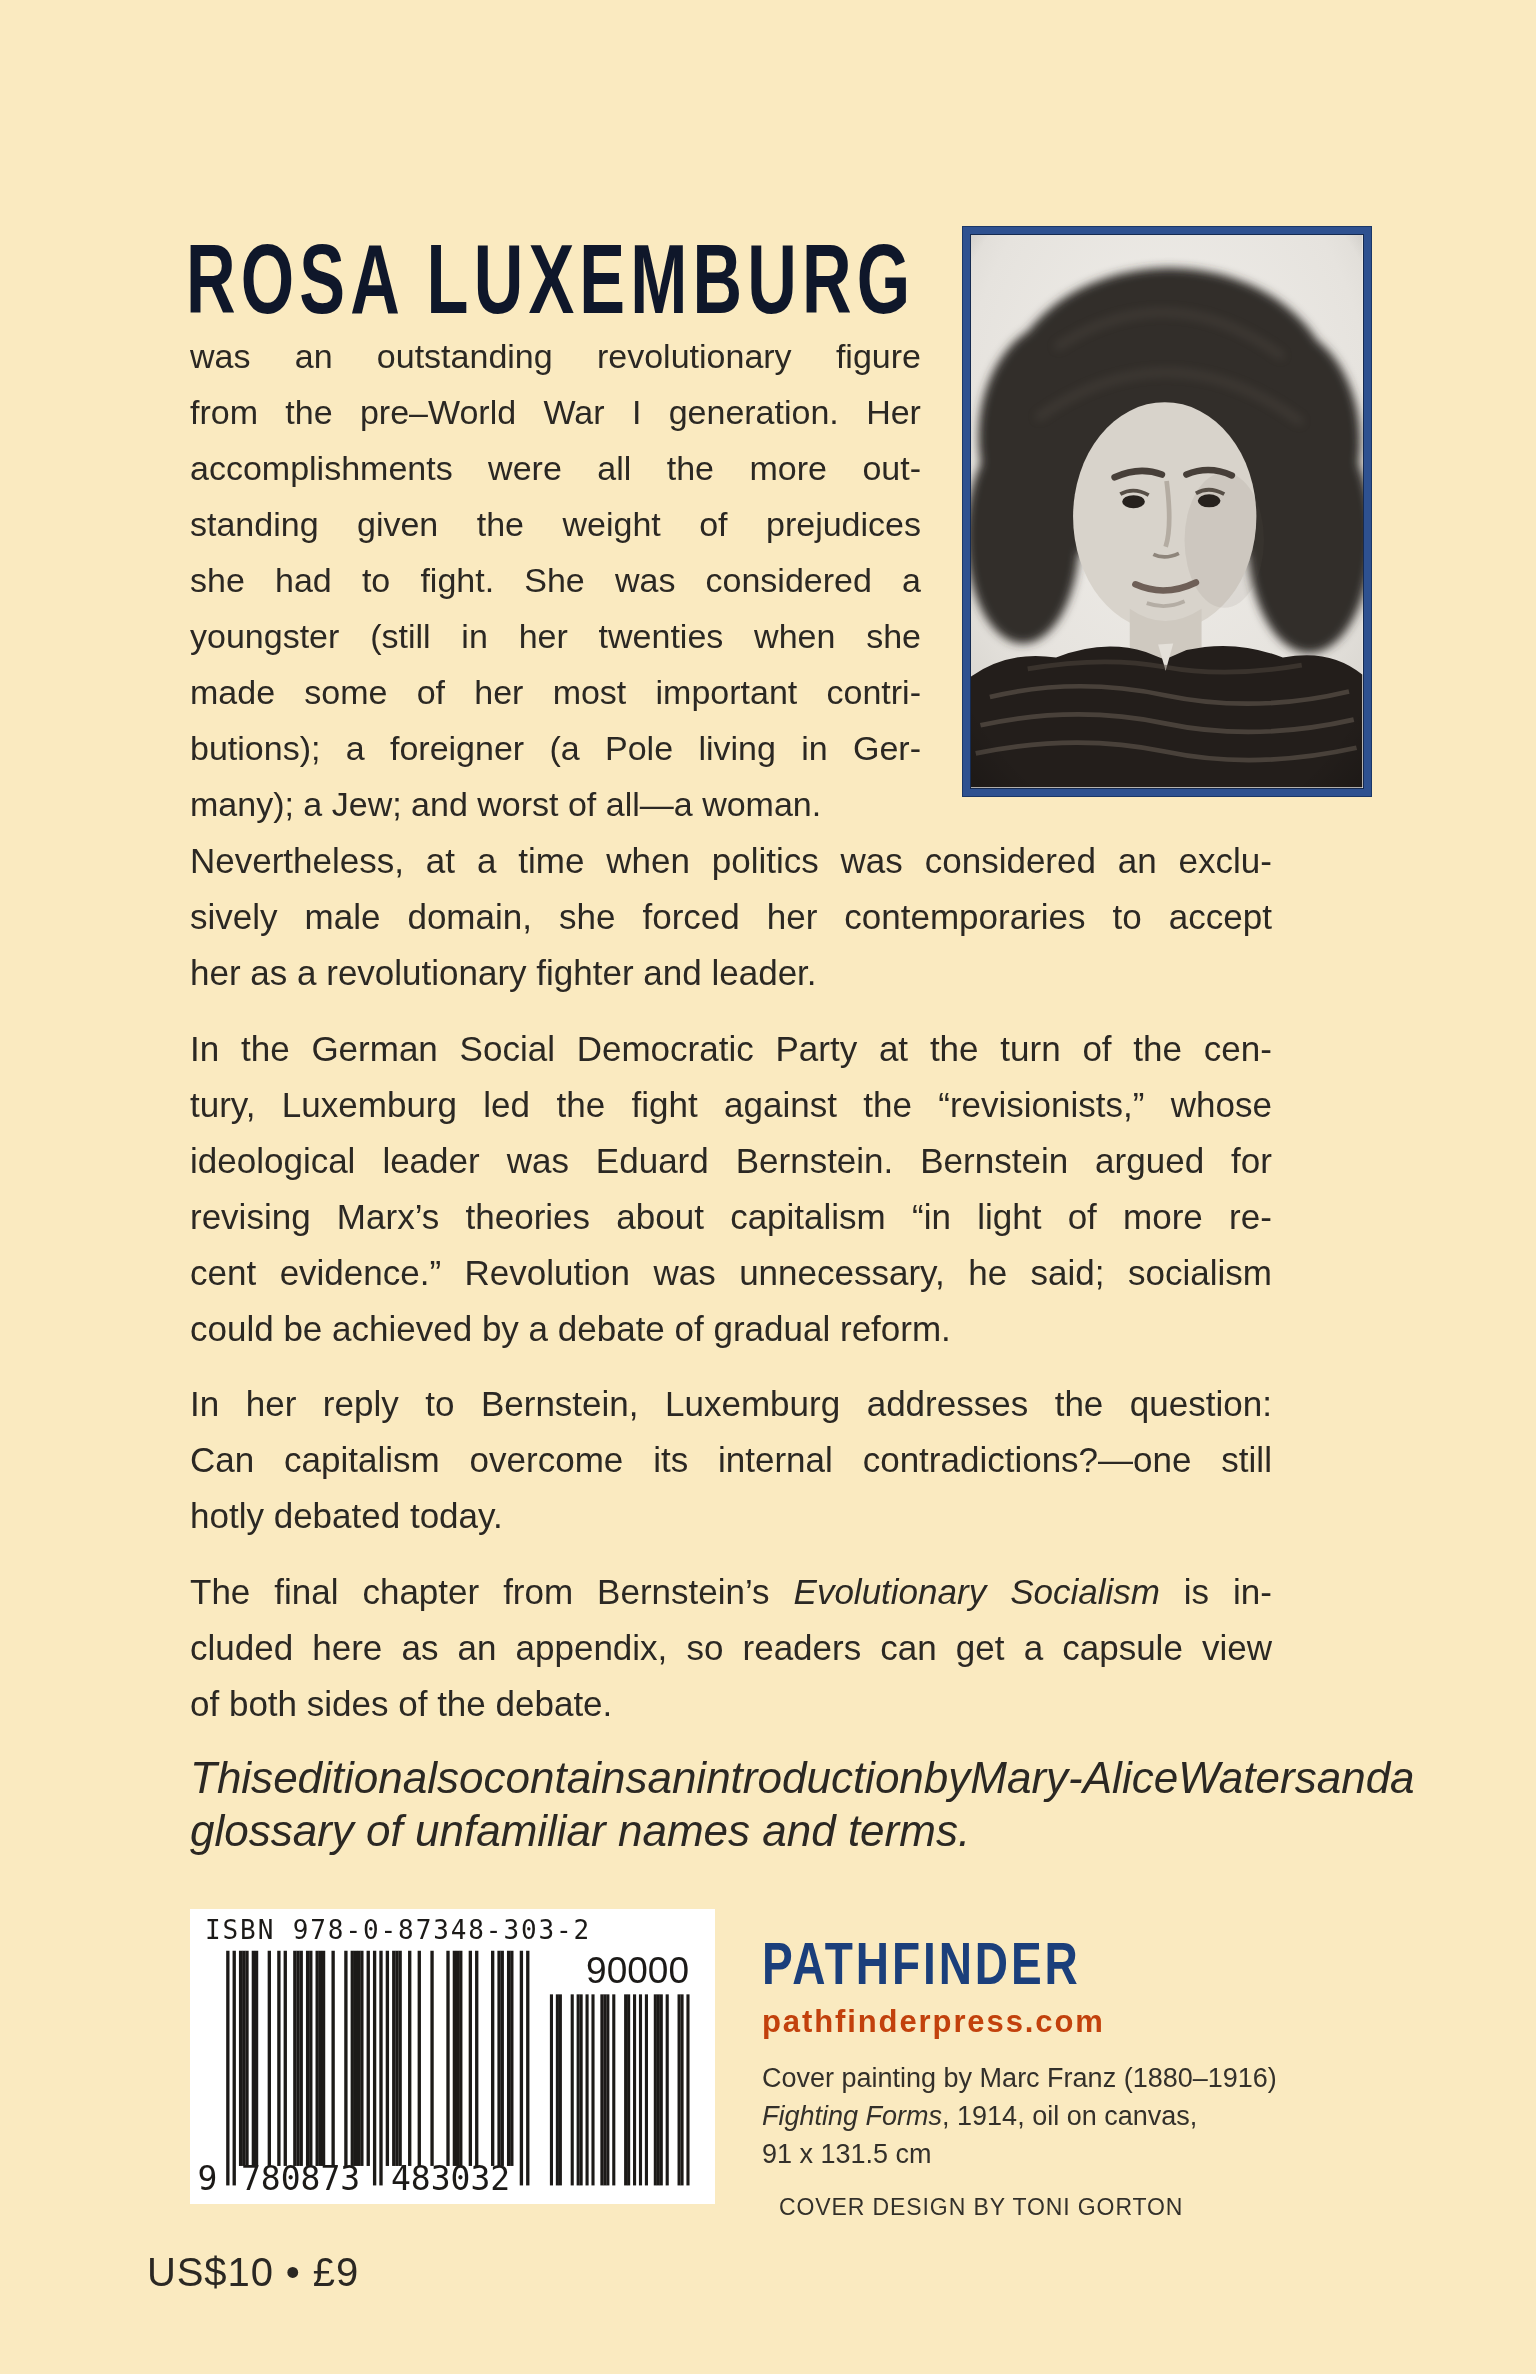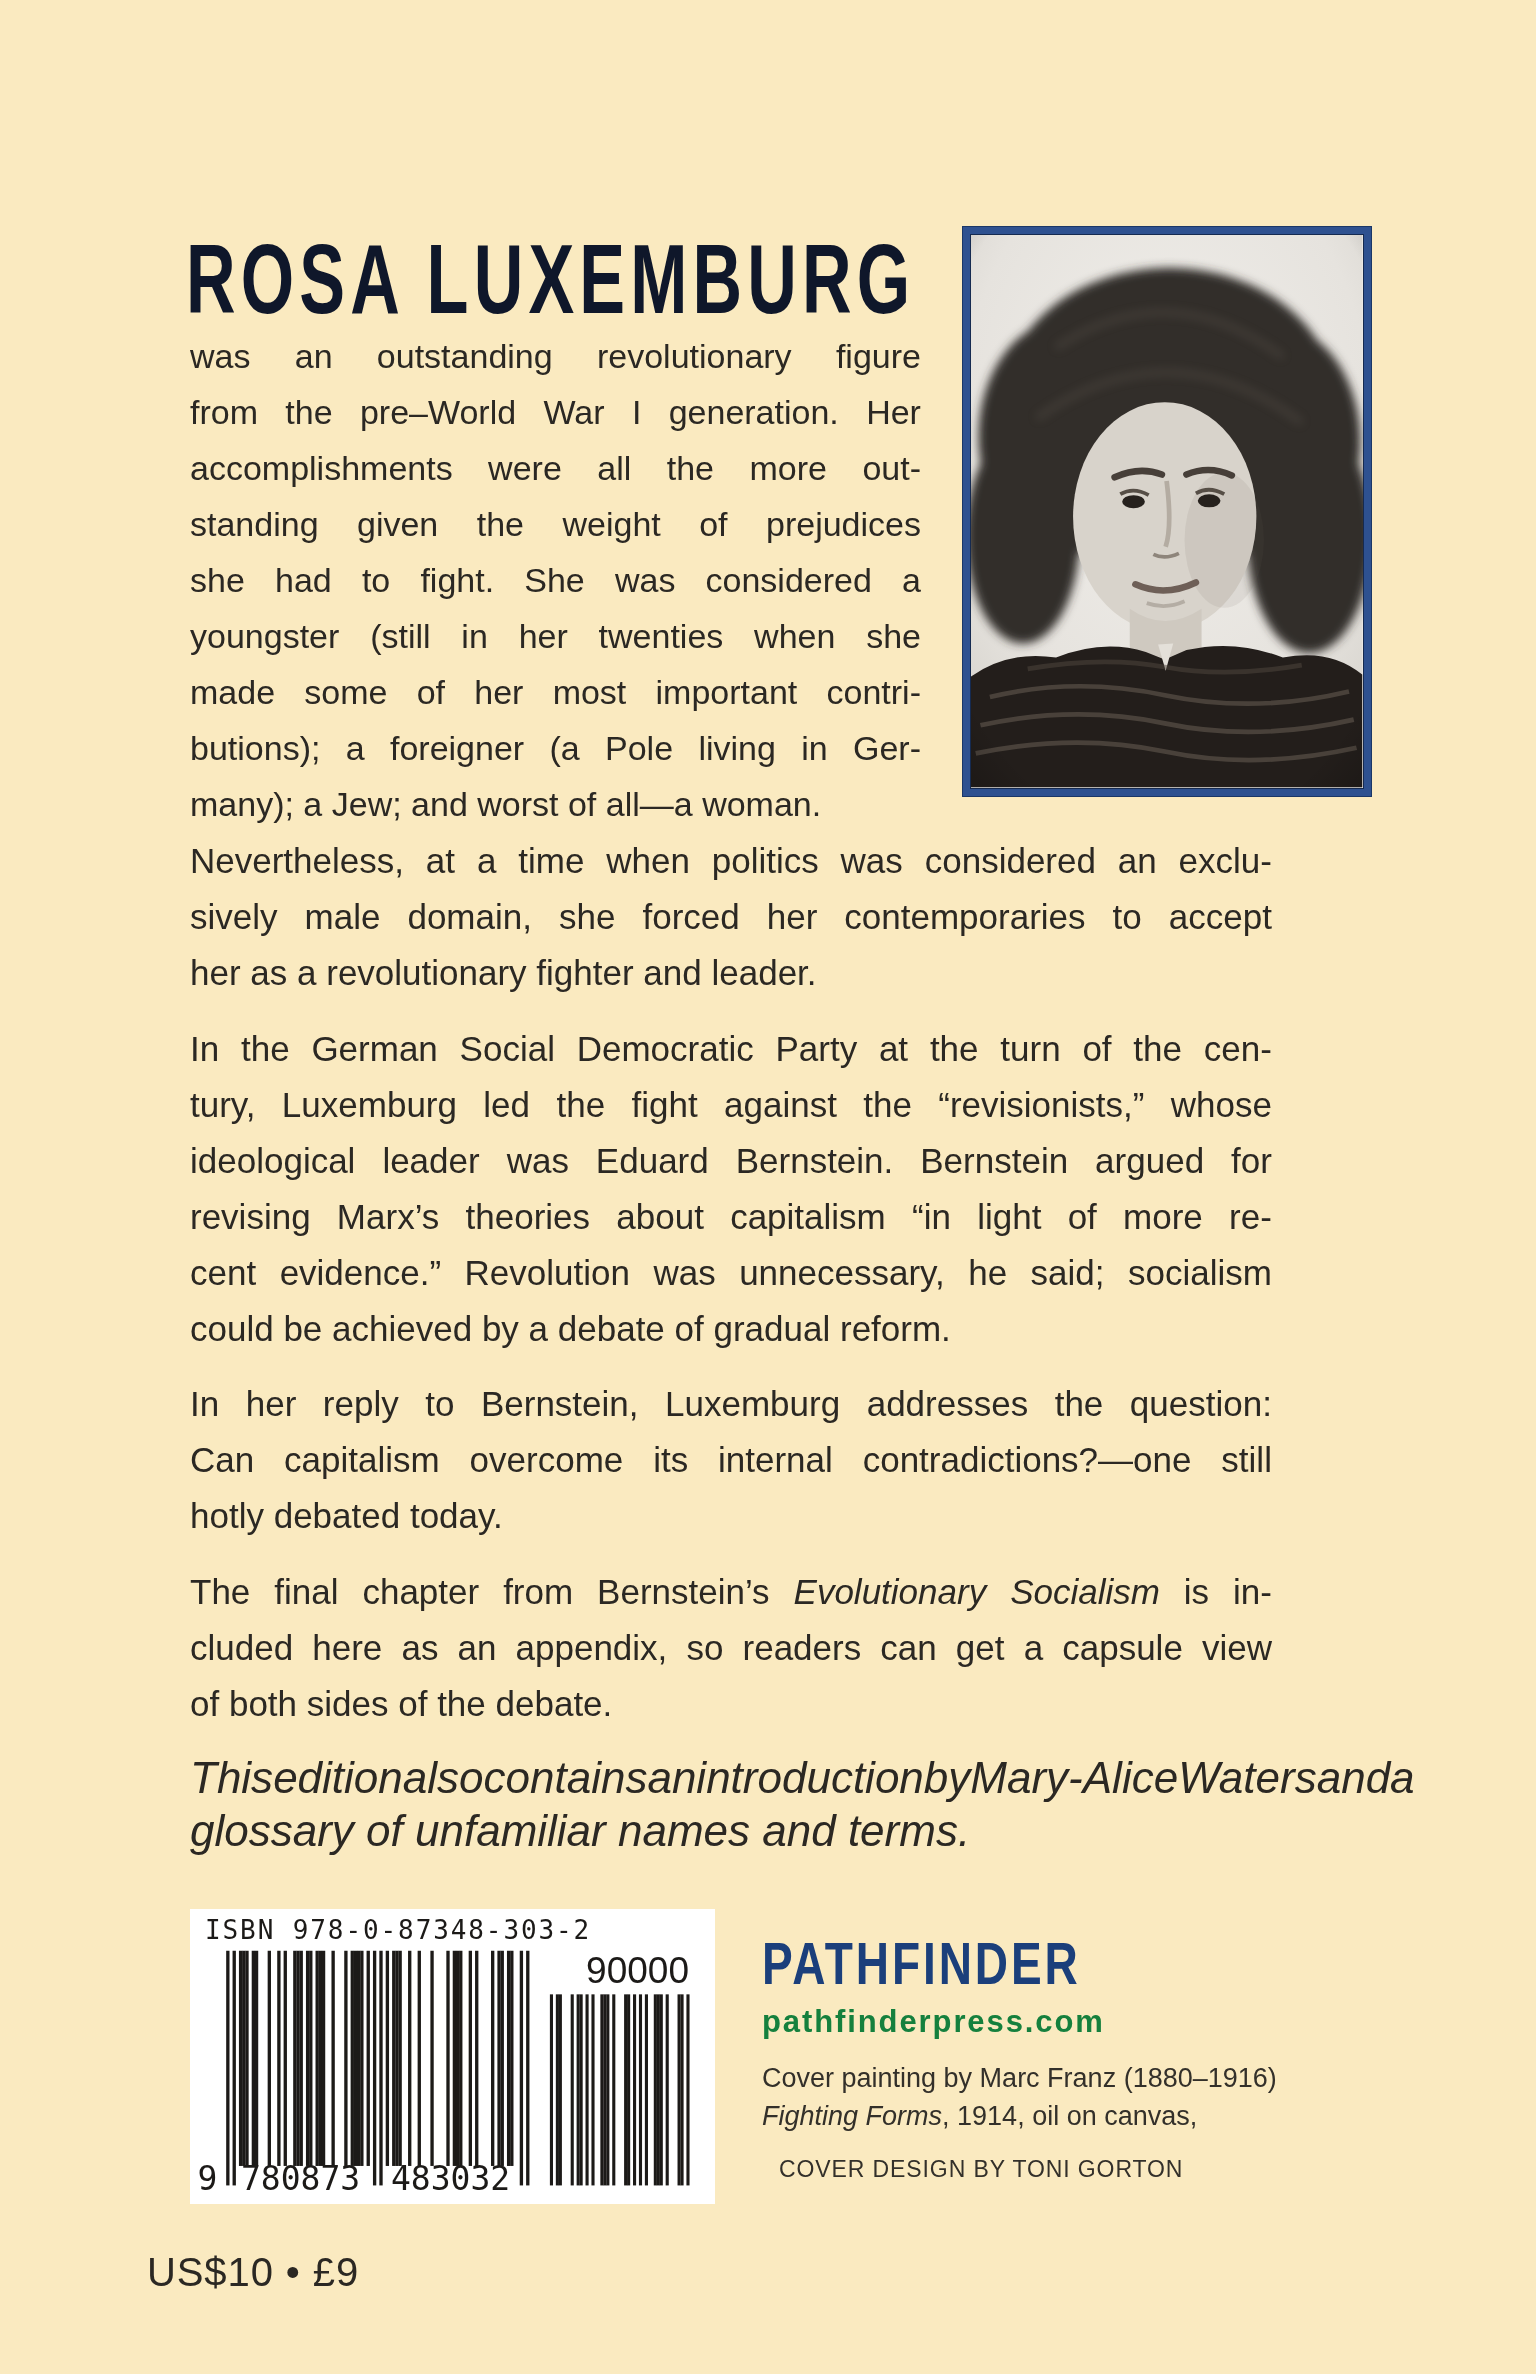--- a/index.html
+++ b/index.html
@@ -35,21 +35,21 @@
   .addon-label{position:absolute;left:360px;top:41px;width:139px;text-align:right;
                font-family:Liberation Sans, sans-serif;font-size:37px;color:#1C1A18;}
   .bd{position:absolute;top:250px;font-family:"DejaVu Sans Mono",monospace;font-size:33px;color:#1C1A18;}
   #bd1{left:7.4px;} #bd2{left:51px;} #bd3{left:201px;}
 
   
   .publisher-logo{position:absolute;left:762px;top:1935px;font-size:59px;font-weight:bold;
                   color:#1B3F7B;letter-spacing:3.7px;line-height:1;white-space:nowrap;}
   .publisher-logo .scale2{display:inline-block;transform:scaleX(.78);transform-origin:left top;}
   .website{position:absolute;left:762px;top:2004px;font-size:31px;font-weight:bold;
-           letter-spacing:1.9px;color:#15803d;}
+           letter-spacing:1.9px;color:#c2410c;}
   .credits{position:absolute;left:762px;top:2059px;font-size:27px;line-height:38px;color:#33302A;}
   .credits .design{margin-top:15px;font-size:23px;letter-spacing:0.9px;margin-left:17px;}
 
   .price{position:absolute;left:147px;top:2250px;font-size:40px;color:#2B2823;letter-spacing:0.9px;}
 </style>
 </head>
 <body>
 
 <div class="cover">
 
@@ -427,18 +427,19 @@
     <div class="bd" id="bd2">780873</div>
     <div class="bd" id="bd3">483032</div>
   </div>
 
   <div class="publisher-logo"><span class="scale2">PATHFINDER</span></div>
   <div class="website">pathfinderpress.com</div>
 
   <div class="credits">
     <div>Cover painting by Marc Franz (1880–1916)</div>
     <div><span class="it">Fighting Forms</span><span>, 1914, oil on canvas,</span></div>
+    <div>91 x 131.5 cm</div>
     <div class="design">COVER DESIGN BY TONI GORTON</div>
   </div>
 
   <div class="price">US$10 • £9</div>
 </div>
 
 
 </body></html>

